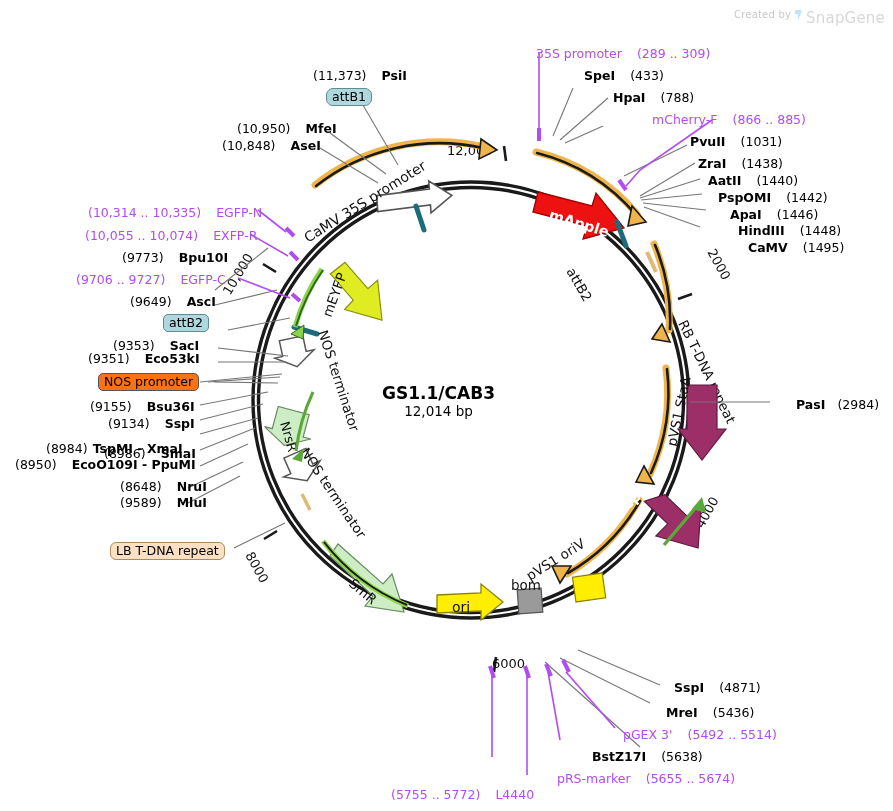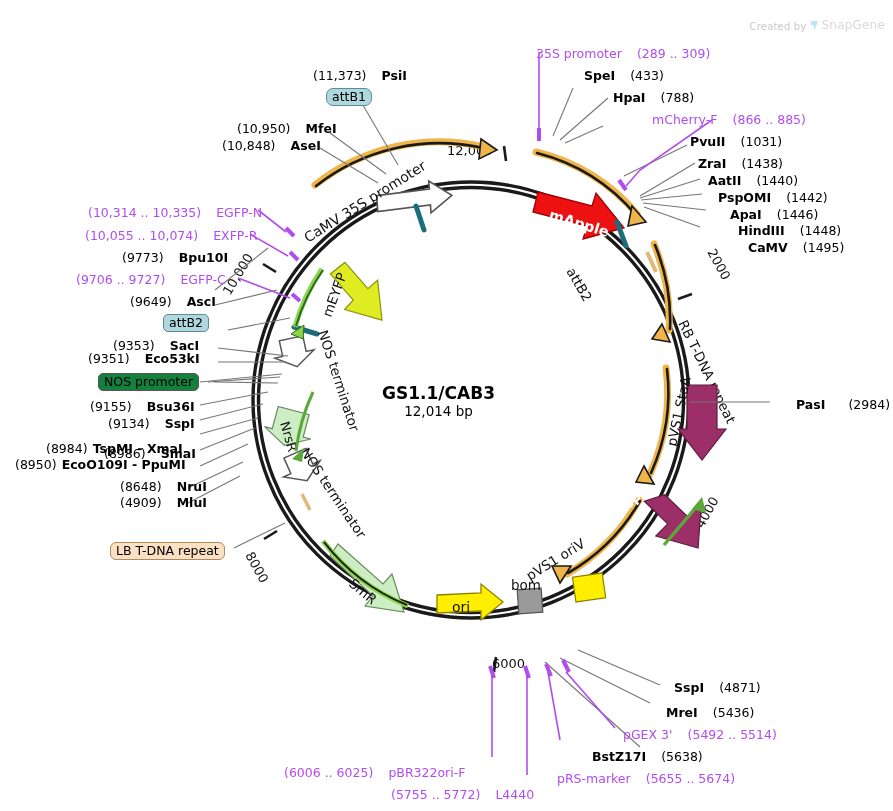--- a/index.html
+++ b/index.html
@@ -7,24 +7,24 @@
        font-family:"DejaVu Sans","Liberation Sans",sans-serif;color:#000;}
   #map{position:absolute;inset:0;}
   .lbl{position:absolute;white-space:nowrap;line-height:1;}
   .enz{font-weight:bold;font-size:12.5px;}
   .pos{font-size:12.5px;}
   .pur{color:#b14df0;font-size:12.5px;}
   .tag{position:absolute;white-space:nowrap;font-size:12.5px;
        border:1px solid #555;border-radius:5px;padding:1px 5px;line-height:1.15;}
   .tag.teal{background:#aed7de;border-color:#5f8c94;}
   .tag.peach{background:#fbe0c4;border-color:#b08a5c;border-radius:6px;}
-  .tag.white{background:#15803d;border-color:#555;}
-  .wm{position:absolute;right:8px;top:18px;font-size:10px;color:#c9c9c9;
-      letter-spacing:.2px;display:flex;align-items:flex-end;gap:3px;}
-  .wm b{color:#d8d8d8;font-weight:normal;font-size:12px;}
+  .tag.white{background:#f97316;border-color:#555;}
+  .wm{position:absolute;right:8px;top:9px;font-size:10px;color:#c9c9c9;
+      letter-spacing:.2px;display:flex;align-items:flex-start;gap:3px;}
+  .wm b{color:#d8d8d8;font-weight:normal;font-size:15px;}
   .ctr-name{font-weight:bold;font-size:17px;}
   .ctr-bp{font-size:13.5px;}
   svg text{font-family:"DejaVu Sans","Liberation Sans",sans-serif;}
 </style>
 </head>
 <body>
 
 <div id="map">
 
   
@@ -294,21 +294,21 @@
     <span class="pos" style="margin-left:10px">(1448)</span>
   </div>
   <div class="lbl" style="left:748px;top:239px;">
     <span class="enz">CaMV</span>
     <span class="pos" style="margin-left:10px">(1495)</span>
   </div>
 
   
   <div class="lbl" style="left:796px;top:396px;">
     <span class="enz">PasI</span>
-    <span class="pos" style="margin-left:18px">(2984)</span>
+    <span class="pos" style="margin-left:7px">(2984)</span>
   </div>
 
   
   <div class="lbl" style="left:674px;top:679px;">
     <span class="enz">SspI</span>
     <span class="pos" style="margin-left:10px">(4871)</span>
   </div>
   <div class="lbl" style="left:666px;top:704px;">
     <span class="enz">MreI</span>
     <span class="pos" style="margin-left:10px">(5436)</span>
@@ -320,24 +320,20 @@
   <div class="lbl" style="left:592px;top:748px;">
     <span class="enz">BstZ17I</span>
     <span class="pos" style="margin-left:10px">(5638)</span>
   </div>
   <div class="lbl" style="left:557px;top:770px;">
     <span class="pur">pRS-marker</span>
     <span class="pur" style="margin-left:10px">(5655 .. 5674)</span>
   </div>
 
   
-  <div class="lbl" style="left:284px;top:764px;">
-    <span class="pur">(6006 .. 6025)</span>
-    <span class="pur" style="margin-left:10px">pBR322ori-F</span>
-  </div>
   <div class="lbl" style="left:391px;top:786px;">
     <span class="pur">(5755 .. 5772)</span>
     <span class="pur" style="margin-left:10px">L4440</span>
   </div>
 
   
   <div class="lbl" style="left:313px;top:67px;">
     <span class="pos">(11,373)</span>
     <span class="enz" style="margin-left:10px">PsiI</span>
   </div>
@@ -388,24 +384,24 @@
   <div class="lbl" style="left:104px;top:445px;">
     <span class="pos">(8986)</span>
     <span class="enz" style="margin-left:10px">SmaI</span>
   </div>
   <div class="lbl" style="left:46px;top:440px;">
     <span class="pos">(8984)</span>
     <span class="enz" style="margin-left:0">TspMI  -  XmaI</span>
   </div>
   <div class="lbl" style="left:15px;top:456px;">
     <span class="pos">(8950)</span>
-    <span class="enz" style="">EcoO109I  -  PpuMI</span>
+    <span class="enz" style="margin-left:10px">EcoO109I  -  PpuMI</span>
   </div>
   <div class="lbl" style="left:120px;top:478px;">
     <span class="pos">(8648)</span>
     <span class="enz" style="margin-left:10px">NruI</span>
   </div>
   <div class="lbl" style="left:120px;top:494px;">
-    <span class="pos">(4909)</span>
+    <span class="pos">(9589)</span>
     <span class="enz" style="margin-left:10px">MluI</span>
   </div>
 
 </div>
 
 </body></html>

